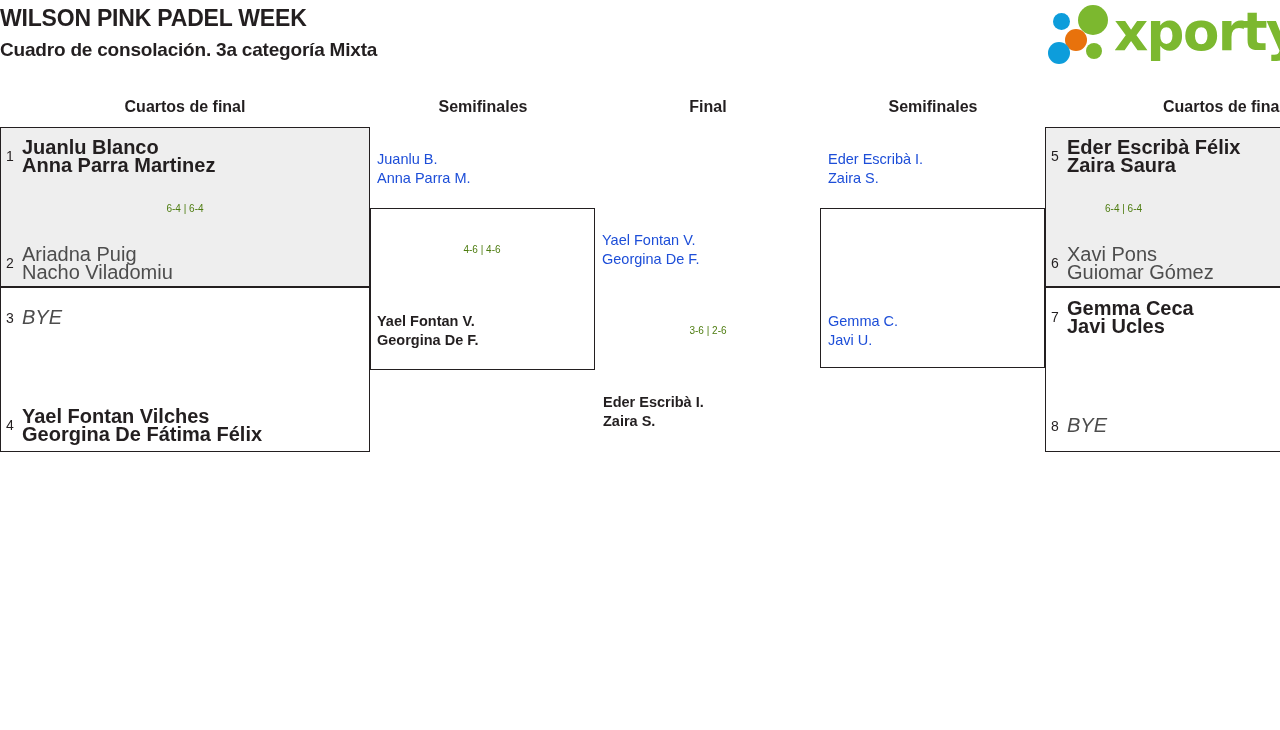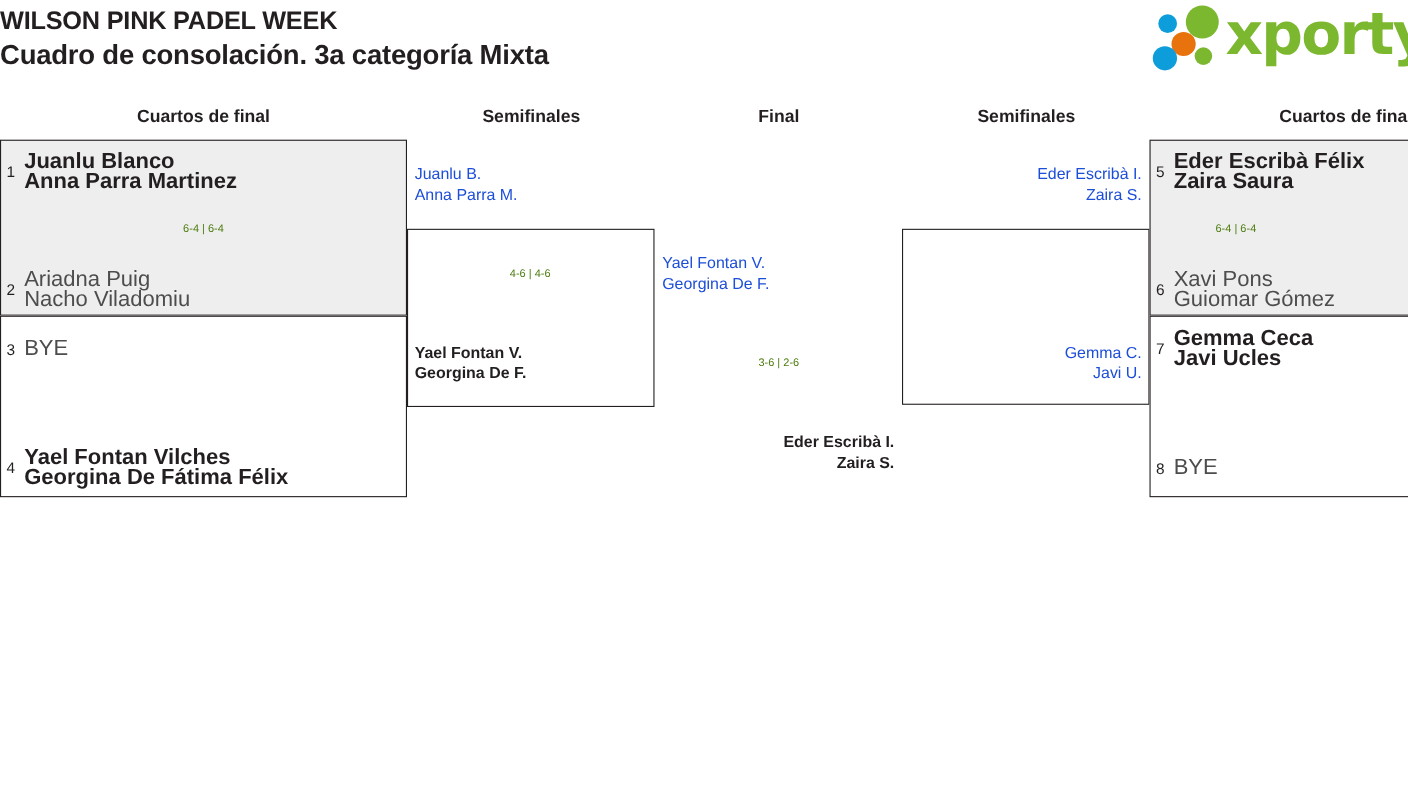--- a/index.html
+++ b/index.html
@@ -30,21 +30,21 @@
     width: 900px;
   }
   .title-line1 {
     font-size: 23px;
     font-weight: bold;
     line-height: 32px;
     letter-spacing: -0.2px;
     white-space: nowrap;
   }
   .title-line2 {
-    font-size: 25px;
+    font-size: 19px;
     font-weight: bold;
     line-height: 32px;
     letter-spacing: -0.2px;
     white-space: nowrap;
   }
 
   
   #logo {
     position: absolute;
     left: 1048px; top: 4px;
@@ -105,42 +105,42 @@
     flex: none;
     line-height: 16px;
   }
   .names {
     font-size: 20px;
     line-height: 18.5px;
     white-space: nowrap;
   }
   .names.win { font-weight: bold; }
   .names.lose { font-weight: normal; color: #4d4d4d; }
-  .names.bye { font-weight: normal; color: #4d4d4d; }
+  .names.bye { font-weight: normal; color: #4d4d4d; font-style: italic; }
 
   
   .score {
     position: absolute;
     font-size: 10px;
     line-height: 18px;
     text-align: center;
     color: #4d7c0f;
     white-space: nowrap;
   }
 
   
   .adv {
     position: absolute;
     font-size: 14.5px;
     line-height: 19px;
     white-space: nowrap;
   }
   .adv.win { font-weight: bold; }
   .adv.lose { font-weight: normal; color: #1d4ed8; }
-  .adv.right { text-align: right; }
+  .adv.right { }
 </style>
 </head>
 <body>
 
 <div id="header">
 
   <div id="title-block">
     <div class="title-line1">WILSON PINK PADEL WEEK</div>
     <div class="title-line2">Cuadro de consolación. 3a categoría Mixta</div>
   </div>

